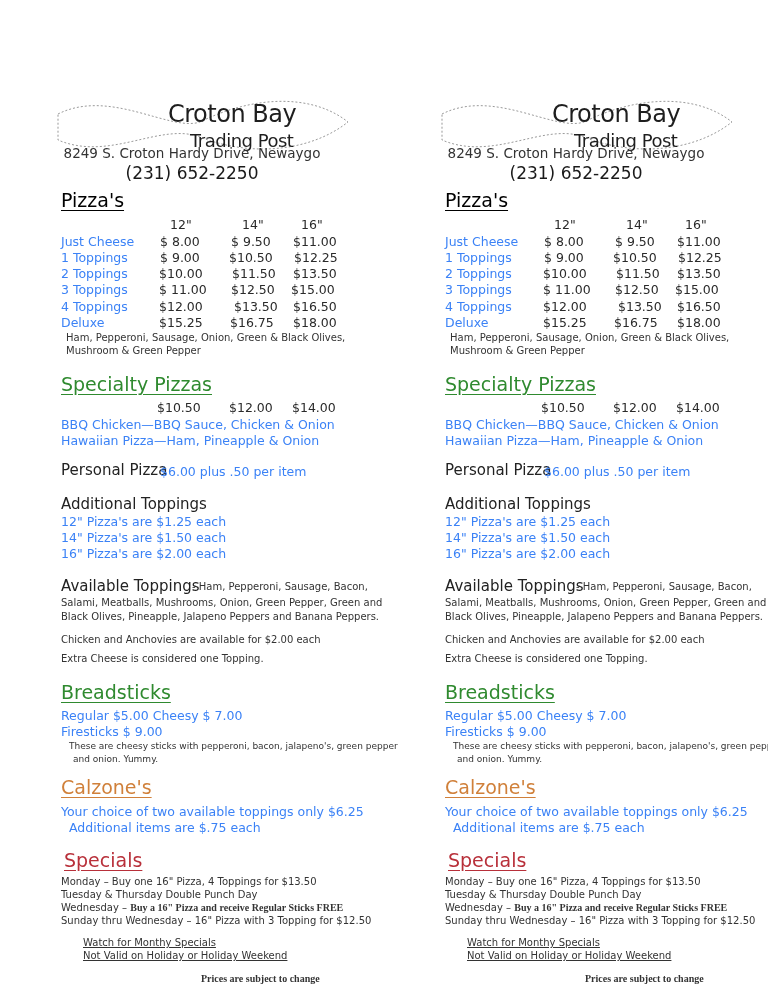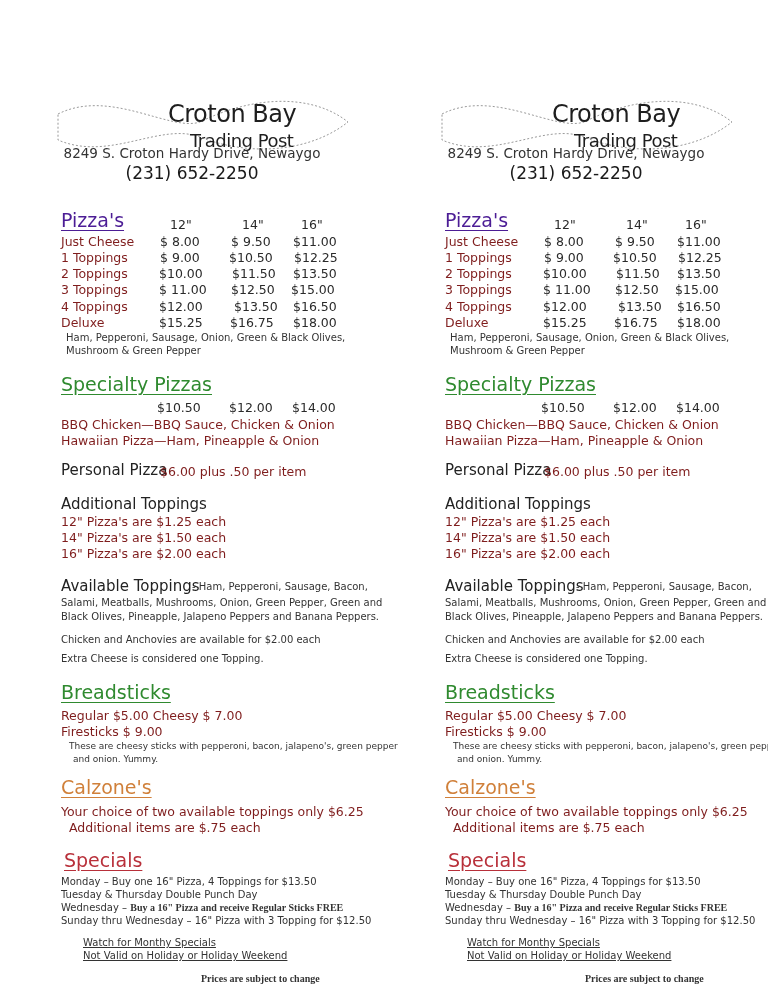--- a/index.html
+++ b/index.html
@@ -10,25 +10,25 @@
     .page.right { left:384px; }
     .logo { position:absolute; left:50px; top:48px; width:300px; height:70px;margin-top:44px; }
     .logo svg { width:100%; height:100%; }
     .logo-title { position:absolute; left:118px; top:8px; font-size:24px; color:#1e1e1e;
                   font-family:"DejaVu Sans", sans-serif; letter-spacing:-0.5px; }
     .logo-sub { position:absolute; left:140px; top:38px; font-size:18px; color:#1e1e1e;
                 font-family:"DejaVu Sans", sans-serif; letter-spacing:-0.5px; }
     .address { position:absolute; left:0; width:384px; top:145px; text-align:center; font-size:13.5px; color:#333; }
     .phone { position:absolute; left:0; width:384px; top:163px; text-align:center; font-size:17px; color:#1a1a1a; }
     .h { position:absolute; left:61px; text-decoration:underline; text-underline-offset:3px; font-size:19px; }
-    .h.blue { color:#4c1d95;margin-top:20px; }
+    .h.blue { color:#000000; }
     .h.green { color:#2f8a2f; }
     .h.orange { color:#d0803a; }
     .h.red { color:#b8303a; }
-    .t { position:absolute; font-size:12.5px; color:#7f1d1d; white-space:nowrap; }
+    .t { position:absolute; font-size:12.5px; color:#3b82f6; white-space:nowrap; }
     .s { position:absolute; font-size:10px; color:#333; white-space:nowrap; }
     .sub-h { position:absolute; left:61px; font-size:15px; color:#222; white-space:nowrap; }
     .ul { text-decoration:underline;margin-left:22px; }
     .serif { font-family:"Liberation Serif", serif; }
     .bold { font-weight:bold; }
     .col { position:absolute; font-size:12.5px; white-space:nowrap; }
   </style>
 </head>
 <body>
 

